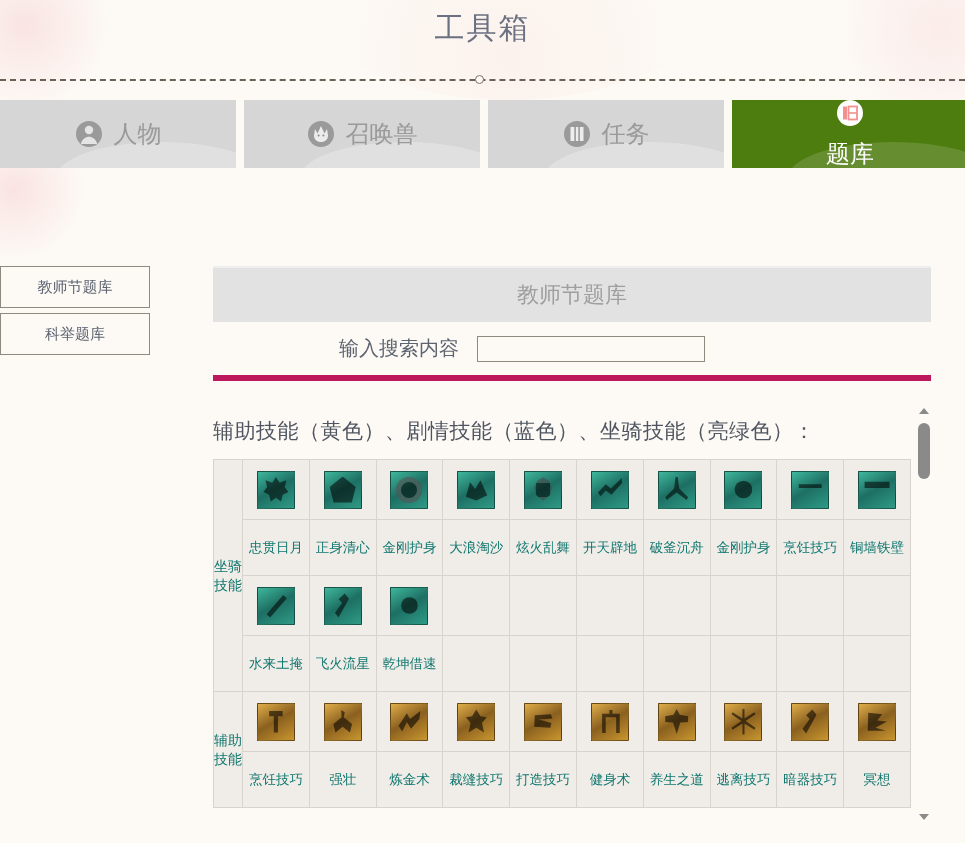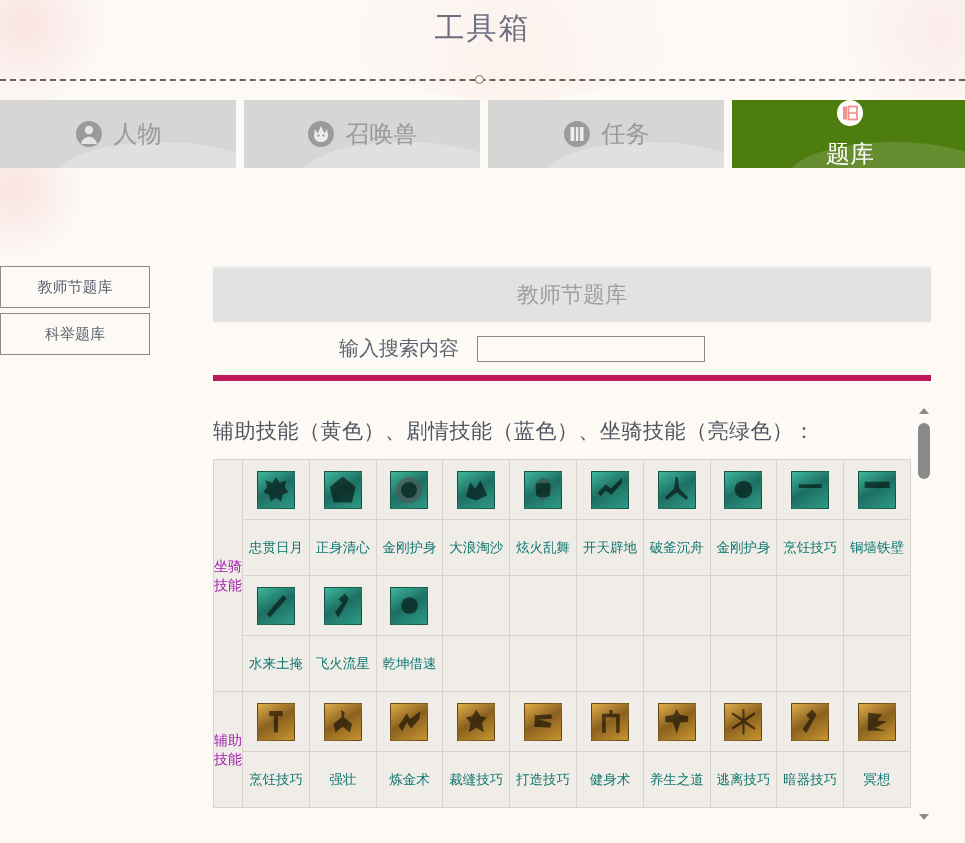--- a/index.html
+++ b/index.html
@@ -131,21 +131,21 @@
     background: #f0ede8;
   }
   .skill-table td {
     border: 1px solid #d8d4cd;
     padding: 0;
     text-align: center;
     vertical-align: middle;
   }
   td.rowlabel {
     width: 29px;
-    font-size: 14px; color: #a21caf; line-height: 19px;
+    font-size: 14px; color: #0f766e; line-height: 19px;
     word-break: break-all;
     font-family: "Liberation Serif", "DejaVu Serif", serif;
   }
   td.icon-cell { height: 60px; width: 66.8px; }
   td.name-cell { height: 56px; width: 66.8px;
     font-size: 13.5px; color: #0f766e;
     font-family: "Liberation Serif", "DejaVu Serif", serif; }
 
   .sk {
     width: 38px; height: 38px; margin: 0 auto;

